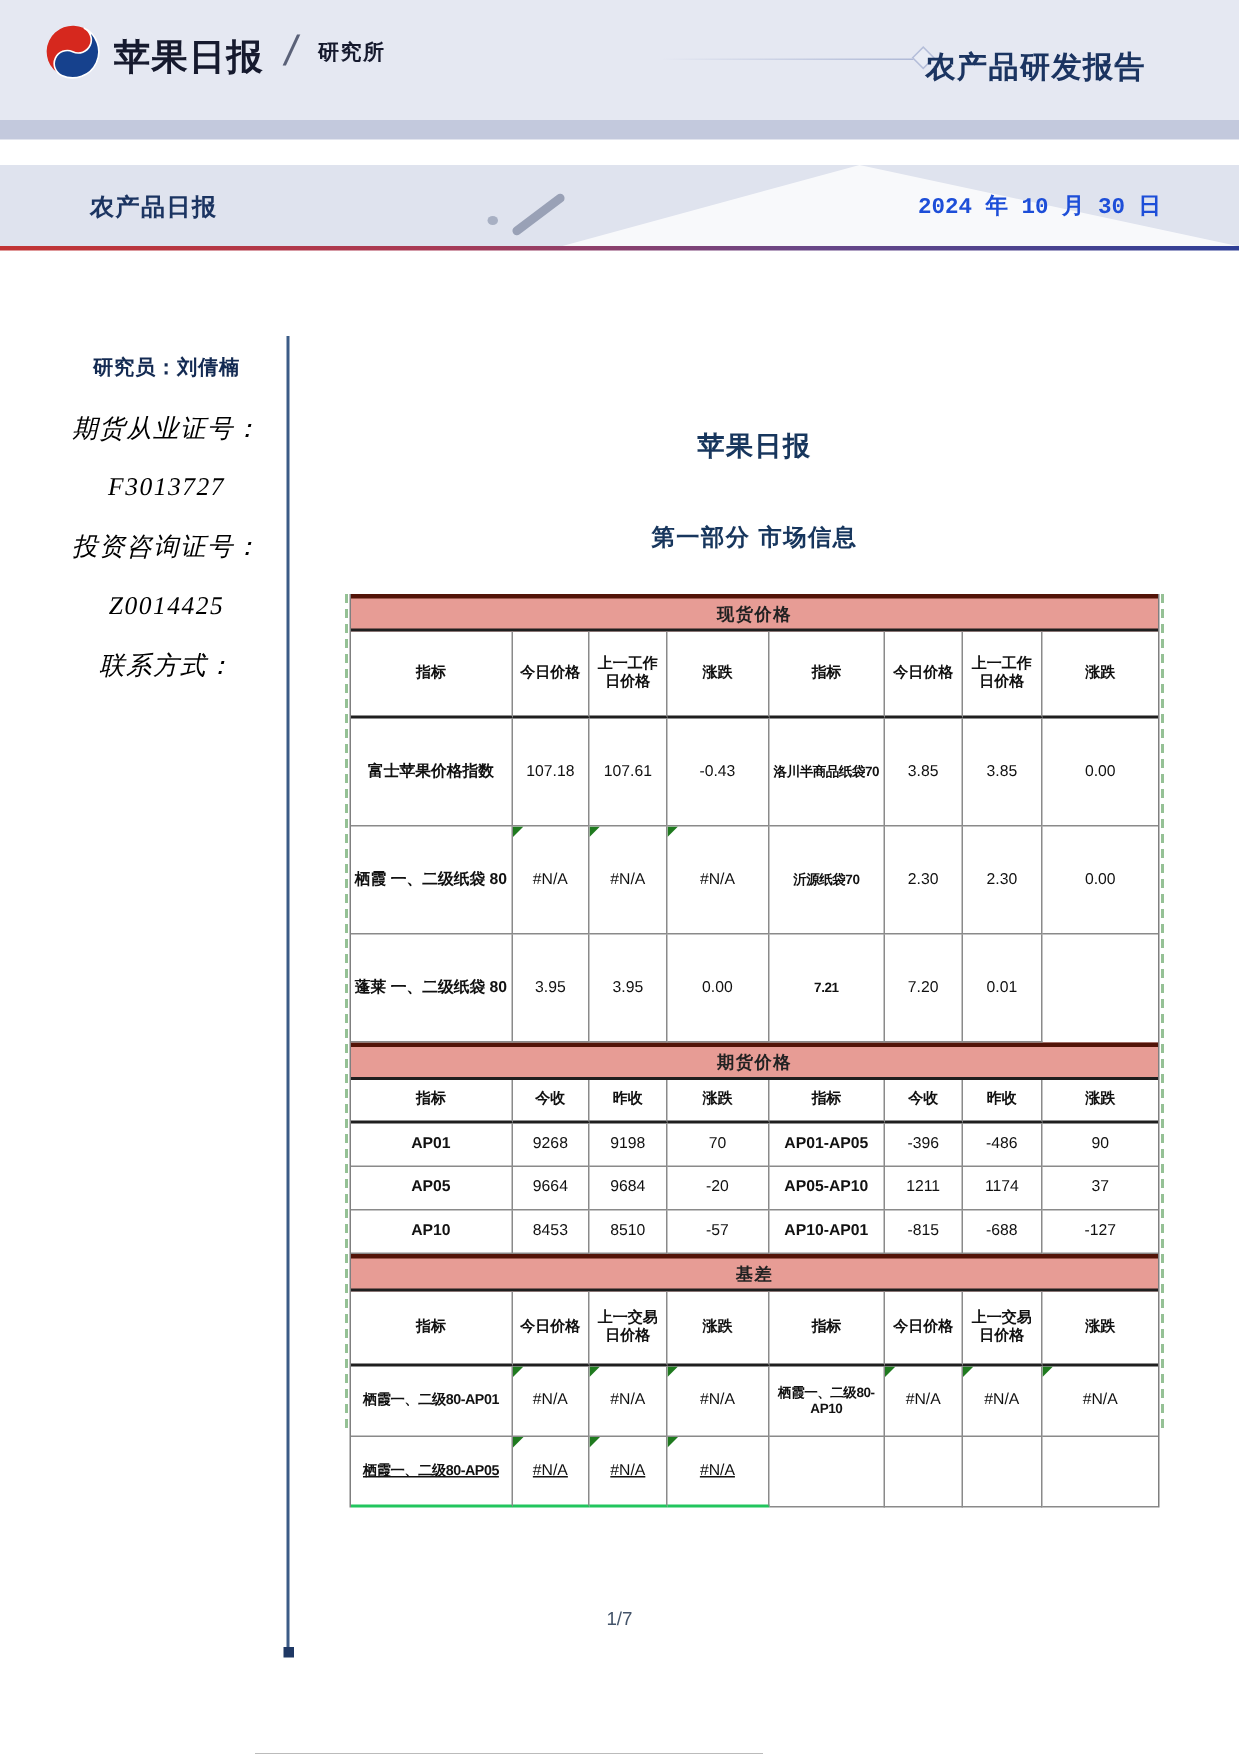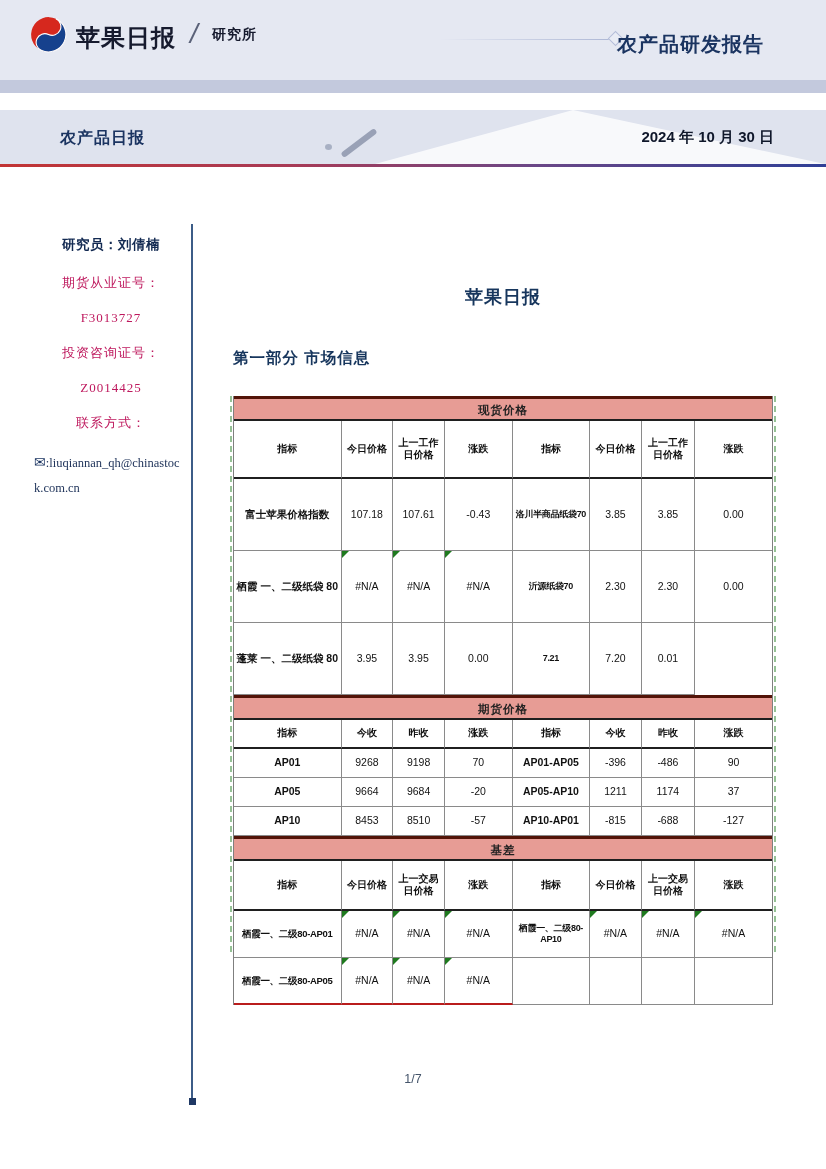--- a/index.html
+++ b/index.html
@@ -13,41 +13,41 @@
   .top-header{position:absolute;left:0;top:0;width:826px;height:80px;background:#e5e8f2;}
   .logo{position:absolute;left:30px;top:16px;width:37px;height:37px;}
   .brand{position:absolute;left:76px;top:22px;font-size:24px;font-weight:bold;color:#161a2e;letter-spacing:1px;}
   .brand-slash{position:absolute;left:190px;top:18px;font-size:28px;color:#5a6178;font-style:italic;font-weight:300;}
   .dept{position:absolute;left:212px;top:26px;font-size:14px;font-weight:bold;color:#161a2e;letter-spacing:1px;}
   .deco-line{position:absolute;left:440px;top:39px;width:172px;height:1px;background:linear-gradient(90deg,rgba(176,186,216,0),#aeb8d6);}
   .deco-diamond{position:absolute;left:610px;top:33px;width:9px;height:9px;border:1.5px solid #b4bdd9;background:#e9ecf5;transform:rotate(45deg);}
   .report-type{position:absolute;right:62px;top:31px;font-size:20px;font-weight:bold;color:#1b3461;letter-spacing:1px;}
   .strip{position:absolute;left:0;top:80px;width:826px;height:13px;background:#c3c9dd;}
   
-  .date-band{position:absolute;left:0;top:110px;width:826px;height:54px;background:#dfe3ee;overflow:hidden;}
+  .date-band{position:absolute;left:0;top:110px;width:826px;height:54px;background:#dfe3ee;overflow:hidden;font-family:Liberation Mono, monospace;}
   .band-triangle{position:absolute;left:375px;top:0;width:450px;height:54px;background:rgba(255,255,255,.78);
     clip-path:polygon(44% 0,0 100%,100% 100%);}
   .band-pencil{position:absolute;left:338px;top:30px;width:42px;height:6px;background:#99a1b6;border-radius:3px;transform:rotate(-37deg);}
   .band-pencil-dot{position:absolute;left:325px;top:34px;width:7px;height:6px;background:#a8b0c3;border-radius:50%;}
   .band-left{position:absolute;left:60px;top:18px;font-size:16px;font-weight:bold;color:#1b3461;letter-spacing:1px;}
-  .band-date{position:absolute;right:52px;top:18px;font-size:15px;font-weight:bold;color:#0f172a;}
+  .band-date{position:absolute;right:52px;top:18px;font-size:15px;font-weight:bold;color:#1d4ed8;}
   .grad-rule{position:absolute;left:0;top:164px;width:826px;height:3px;
     background:linear-gradient(90deg,#c23434 0%,#a83a55 35%,#6a4787 65%,#2f3f96 100%);}
   
   .sidebar{position:absolute;left:34px;top:236px;width:154px;text-align:center;}
   .researcher{font-size:13.5px;font-weight:bold;color:#132a52;margin-bottom:20px;letter-spacing:.5px;}
-  .cred-line{font-family:"Liberation Serif","DejaVu Serif",serif;font-size:13px;color:#be185d;margin-bottom:18px;letter-spacing:1px;}
+  .cred-line{font-family:"Liberation Serif","DejaVu Serif",serif;font-style:italic;font-size:17px;color:#000000;margin-bottom:18px;letter-spacing:1px;}
   .email-line{font-family:"Liberation Serif","DejaVu Serif",serif;font-size:12.5px;color:#22365c;text-align:left;
     word-break:break-all;line-height:1.9;}
   .mail-icon{font-style:normal;font-size:14px;color:#1b3461;}
   .vline{position:absolute;left:191px;top:224px;width:2px;height:874px;background:#3c5c87;}
   .vline-end{position:absolute;left:189px;top:1098px;width:7px;height:7px;background:#1f3864;}
   
   .main-title{position:absolute;left:233px;top:285px;width:540px;text-align:center;font-size:18px;font-weight:bold;color:#17365d;letter-spacing:1px;}
-  .section-title{position:absolute;left:233px;top:348px;width:540px;text-align:left;font-size:15.5px;font-weight:bold;color:#17365d;letter-spacing:1px;}
+  .section-title{position:absolute;left:233px;top:348px;width:540px;text-align:center;font-size:15.5px;font-weight:bold;color:#17365d;letter-spacing:1px;}
   
   .sheet{position:absolute;left:233px;top:396px;width:540px;border-left:1px solid #7f7f7f;border-right:1px solid #7f7f7f;box-sizing:border-box;}
   .green-edge{position:absolute;top:396px;width:0;height:556px;border-left:2px dashed #3f8f3f;opacity:.55;}
   .ge-l{left:230px;} .ge-r{left:774px;}
   .band-row{height:25px;line-height:22px;background:#e79c95;border-top:3px solid #531408;border-bottom:2px solid #1f1f1f;
     text-align:center;font-size:11.5px;font-weight:bold;color:#222;box-sizing:border-box;letter-spacing:1px;}
   .trow{display:flex;width:100%;box-sizing:border-box;}
   .cell{box-sizing:border-box;border-right:1px solid #8a8a8a;border-bottom:1px solid #8a8a8a;
     display:flex;align-items:center;justify-content:center;text-align:center;
     font-size:10.5px;color:#111;padding:1px 2px;position:relative;line-height:1.25;overflow:hidden;}
@@ -59,21 +59,21 @@
   .cell:nth-child(6){width:9.6%;}
   .cell:nth-child(7){width:9.9%;}
   .cell:nth-child(8){width:14.3%;border-right:none;}
   .thead .cell{font-weight:bold;font-size:10px;border-bottom:2px solid #1f1f1f;}
   .thead .cell:nth-child(5){font-size:10px;}
   .spot .thead{height:58px;} .spot .tdata{height:72px;}
   .futures .thead{height:29px;} .futures .tdata{height:29px;}
   .futures .tdata .cell:nth-child(1),.futures .tdata .cell:nth-child(5){font-size:10.5px;letter-spacing:0;}
   .basis .thead{height:50px;} .basis .tdata{height:47px;}
   .basis .tdata .cell:nth-child(1){font-size:9.5px;letter-spacing:-.3px;}
-  .basis .tdata:last-child .cell:nth-child(-n+4){border-bottom:2px solid #b91c1c;}
+  .basis .tdata:last-child .cell:nth-child(-n+4){border-bottom:2px solid #22c55e;text-decoration:underline;}
   .na::before{content:"";position:absolute;left:0;top:0;border-style:solid;border-width:7px 7px 0 0;border-color:#1f7a1f transparent transparent transparent;}
   
   .page-num{position:absolute;left:0;top:1072px;width:826px;text-align:center;font-size:12.5px;color:#44546a;}
 </style>
 </head>
 <body>
 
 <div class="page">
 
   <div class="top-header">
@@ -101,23 +101,20 @@
   </div>
   <div class="grad-rule"></div>
 
   <div class="sidebar">
     <div class="researcher">研究员：刘倩楠</div>
     <div class="cred-line">期货从业证号：</div>
     <div class="cred-line">F3013727</div>
     <div class="cred-line">投资咨询证号：</div>
     <div class="cred-line">Z0014425</div>
     <div class="cred-line">联系方式：</div>
-    <div class="email-line">
-      <span class="mail-icon">✉</span><span>:</span><span>liuqiannan_qh@chinastock.com.cn</span>
-    </div>
   </div>
   <div class="vline"></div>
   <div class="vline-end"></div>
 
   <div class="main-title">苹果日报</div>
   <div class="section-title">第一部分 市场信息</div>
 
   <div class="green-edge ge-l"></div>
   <div class="green-edge ge-r"></div>
   <div class="sheet">

